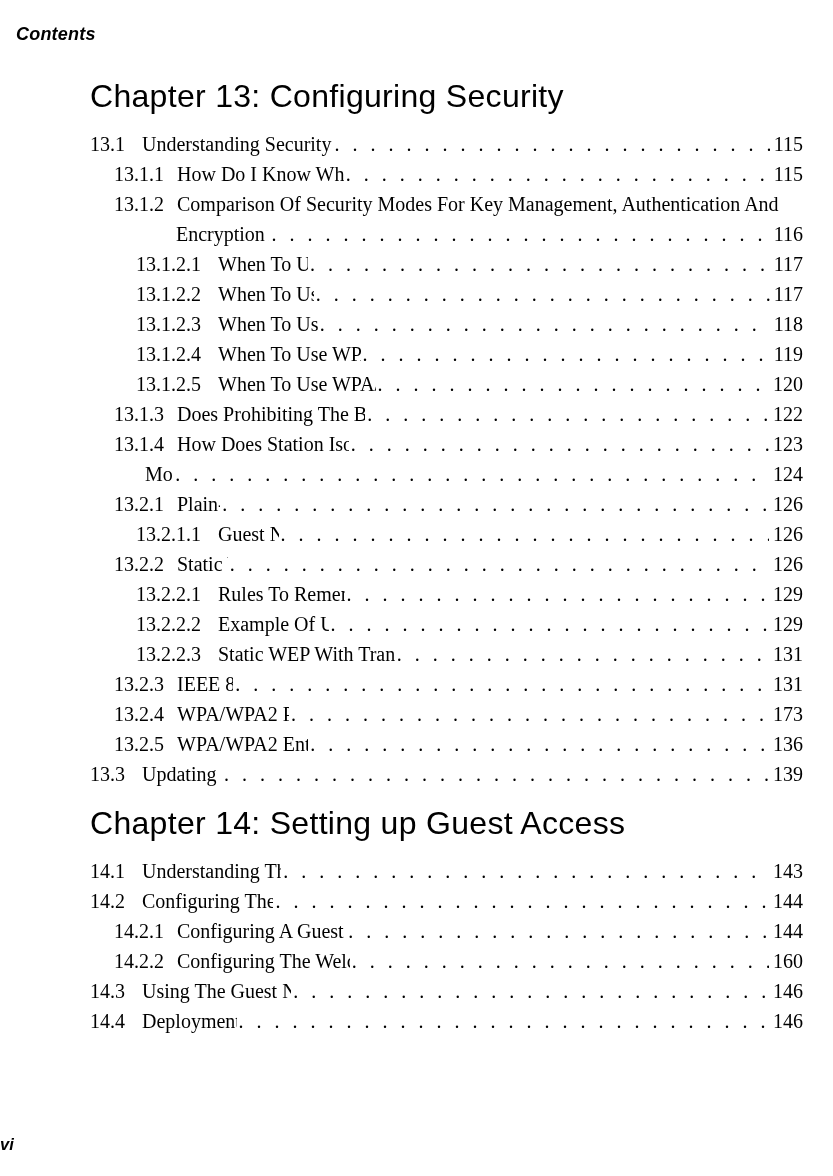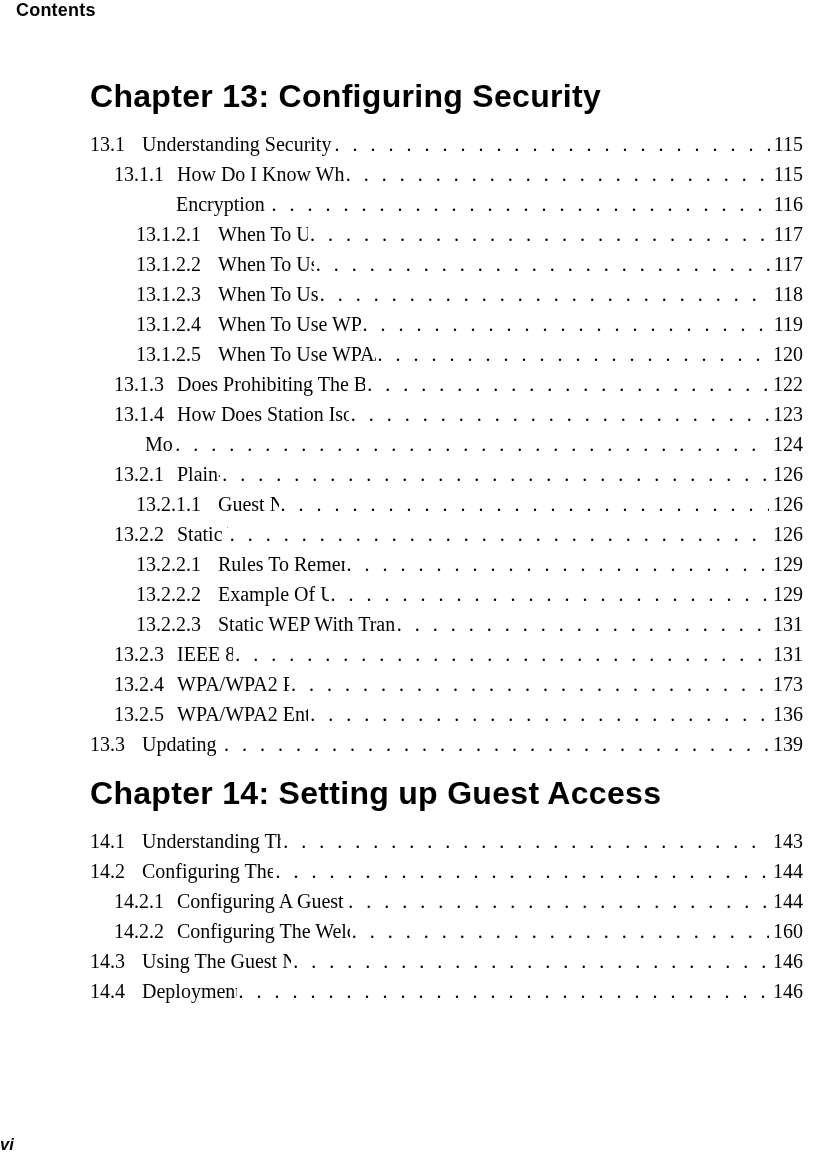--- a/index.html
+++ b/index.html
@@ -15,34 +15,35 @@
   }
   .page {
     position: relative;
     width: 833px;
     height: 1176px;
     box-sizing: border-box;
     padding-top: 10px;
   }
   .running-header {
     position: absolute;
-    top: 0;
+    top: 24px;
     left: 16px;
     font-family: Arial, Helvetica, sans-serif;
     font-weight: bold;
+    font-style: italic;
     font-size: 18px;
     letter-spacing: 0.2px;
   }
   .content {
     margin: 68px 30px 0 90px;
   }
   .chapter-title {
     font-family: "Arial Narrow", Arial, Helvetica, sans-serif;
     font-stretch: condensed;
-    font-weight: 700;
+    font-weight: 400;
     font-size: 32px;
     margin: 0 0 14px 0;
     letter-spacing: 0.3px;
   }
   .toc-line {
     display: flex;
     align-items: baseline;
     font-size: 20px;
     line-height: 1.5;
     white-space: nowrap;
@@ -101,20 +102,24 @@
         <span class="entry-title">Understanding Security Issues On Wireless Networks</span>
         <span class="leader"></span>
         <span class="page-no">115</span>
       </div>
       <div class="toc-line lvl2">
         <span class="num-lvl2">13.1.1</span>
         <span class="entry-title">How Do I Know Which Security Mode To Use?</span>
         <span class="leader"></span>
         <span class="page-no">115</span>
       </div>
+      <div class="toc-line lvl2">
+        <span class="num-lvl2">13.1.2</span>
+        <span class="entry-title">Comparison Of Security Modes For Key Management, Authentication And</span>
+      </div>
       <div class="toc-continuation cont-indent2">
         <span class="entry-title">Encryption Algorithms</span>
         <span class="leader"></span>
         <span class="page-no">116</span>
       </div>
       <div class="toc-line lvl3">
         <span class="num-lvl3">13.1.2.1</span>
         <span class="entry-title">When To Use Plain-text</span>
         <span class="leader"></span>
         <span class="page-no">117</span>

